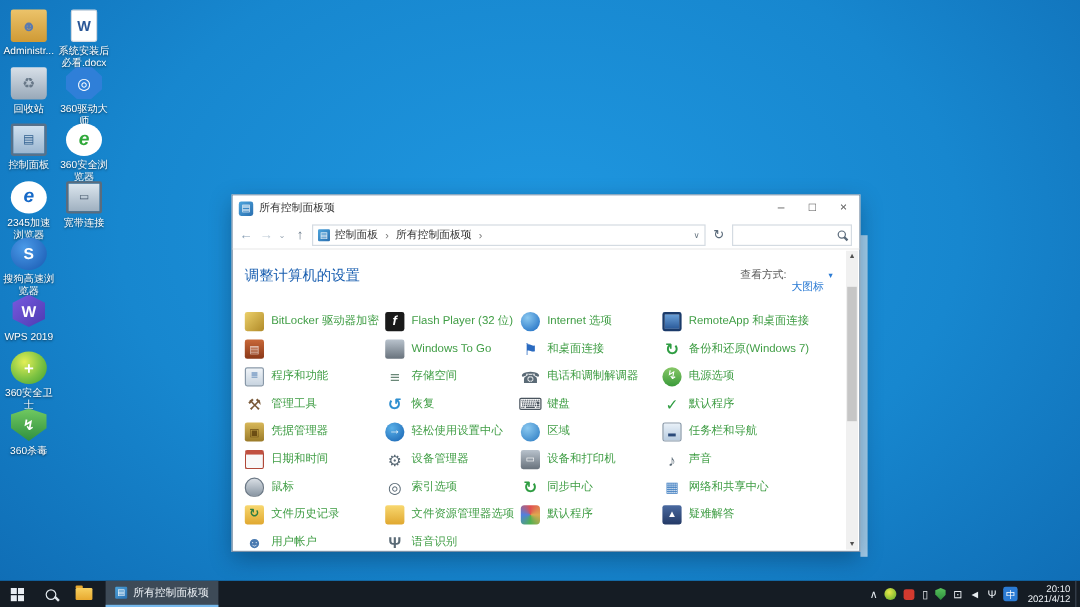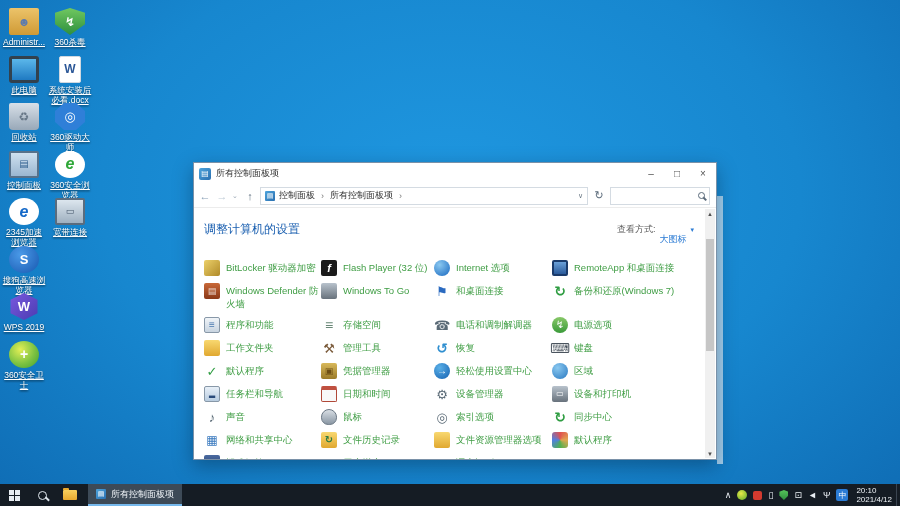--- a/index.html
+++ b/index.html
@@ -9,21 +9,21 @@
   .desktop { position:relative; width:900px; height:506px; overflow:hidden;
     background:radial-gradient(ellipse at 50% 38%, #1f97e0 0%, #1787cf 55%, #0f6cb4 100%); }
 
   
   .desktop-icons { position:absolute; top:8px; left:1px; display:grid;
     grid-template-columns:46px 46px; grid-template-rows:repeat(8,47.5px); grid-auto-flow:column; }
   .dicon { width:46px; text-align:center; cursor:default; }
   .dico { width:30px; height:27px; margin:0 auto 2px; display:flex; align-items:center;
     justify-content:center; font-size:15px; line-height:1; }
   .dlabel { font-size:8.5px; color:#fff; line-height:10px; text-shadow:0 1px 2px rgba(0,0,0,.65);
-    word-break:break-all; padding:0 1px;text-decoration:underline; }
+    word-break:break-all; padding:0 1px; }
 
   
   .bg-sliver { position:absolute; left:717px; top:196px; width:6px; height:268px;
     background:#bcdcf2; opacity:.85; }
 
   
   .window { position:absolute; left:193px; top:162px; width:524px; height:298px;
     background:#fff; border:1px solid #7a91a8; box-shadow:0 6px 18px rgba(0,20,40,.35); }
   .titlebar { height:21px; display:flex; align-items:center; background:#fff;
     padding-left:5px; }
@@ -99,43 +99,37 @@
   .tray-ico { display:flex; align-items:center; justify-content:center; }
   .tg { font-size:9px; color:#e8edf2; line-height:1; }
   .ph { font-size:9px; }
   .tc-yg { width:10px; height:10px; border-radius:50%;
     background:radial-gradient(circle at 40% 35%,#e8e84a,#58a828); }
   .tc-red { width:9px; height:9px; border-radius:2px; background:#d33a2f; }
   .tc-shield { width:9px; height:10px; background:linear-gradient(#57c25b,#2e8f3e);
     clip-path:polygon(50% 0,100% 18%,100% 55%,50% 100%,0 55%,0 18%); }
   .tc-ime { width:12px; height:12px; background:#2b7bd4; border-radius:2px; color:#fff;
     font-size:8px; display:flex; align-items:center; justify-content:center; }
-  .clock { color:#eef2f6; font-size:8px; line-height:9px; padding:0 4px; }
+  .clock { text-align:right; color:#eef2f6; font-size:8px; line-height:9px; padding:0 4px; }
   .show-desktop { width:4px; height:22px; border-left:1px solid #3a4450; }
 </style>
 </head>
 <body>
 
 <div class="desktop">
 
   <div class="desktop-icons">
 
       <div class="dicon">
         <span class="dico" style="background:linear-gradient(#ecc36a,#cf9a35);border-radius:2px;color:#5a7ab0;font-size:12px">
           <span>☻</span>
         </span>
         <div class="dlabel">Administr...</div>
       </div>
 
-      <div class="dicon">
-        <span class="dico" style="background:linear-gradient(#5bb7ea,#1f7ac2);border:3px solid #32414e;border-radius:3px">
-          <span></span>
-        </span>
-        <div class="dlabel">此电脑</div>
-      </div>
 
 
       <div class="dicon">
         <span class="dico" style="background:linear-gradient(#d8e0e8,#98a8b8);border-radius:2px 2px 4px 4px;color:#687888;font-size:12px">
           <span>♻</span>
         </span>
         <div class="dlabel">回收站</div>
       </div>
 
       <div class="dicon">
@@ -277,21 +271,20 @@
             <span class="cpi" style="background:linear-gradient(#6aa0d8,#2a5a9a);border:2px solid #1a3a6a;border-radius:2px">
               <span></span>
             </span>
             <span class="cp-label">RemoteApp 和桌面连接</span>
           </div>
 
           <div class="cp-item">
             <span class="cpi" style="background:linear-gradient(#c86838,#8a3818);border-radius:2px;color:rgba(255,255,255,.75);font-size:9px">
               <span>▤</span>
             </span>
-            <span class="cp-label">Windows Defender 防火墙</span>
           </div>
 
           <div class="cp-item">
             <span class="cpi" style="background:linear-gradient(#b8c2cc,#68727c);border-radius:2px">
               <span></span>
             </span>
             <span class="cp-label">Windows To Go</span>
           </div>
 
           <div class="cp-item">
@@ -329,26 +322,20 @@
             <span class="cp-label">电话和调制解调器</span>
           </div>
 
           <div class="cp-item">
             <span class="cpi" style="background:linear-gradient(#88c868,#3a9a3a);border-radius:50%;color:#fff;font-size:10px">
               <span>↯</span>
             </span>
             <span class="cp-label">电源选项</span>
           </div>
 
-          <div class="cp-item">
-            <span class="cpi" style="background:linear-gradient(#f8d870,#e0a830);border-radius:2px">
-              <span></span>
-            </span>
-            <span class="cp-label">工作文件夹</span>
-          </div>
 
           <div class="cp-item">
             <span class="cpi" style="color:#7a5a3a;font-size:13px">
               <span>⚒</span>
             </span>
             <span class="cp-label">管理工具</span>
           </div>
 
           <div class="cp-item">
             <span class="cpi" style="color:#2f8fd0;font-size:14px;font-weight:bold">

